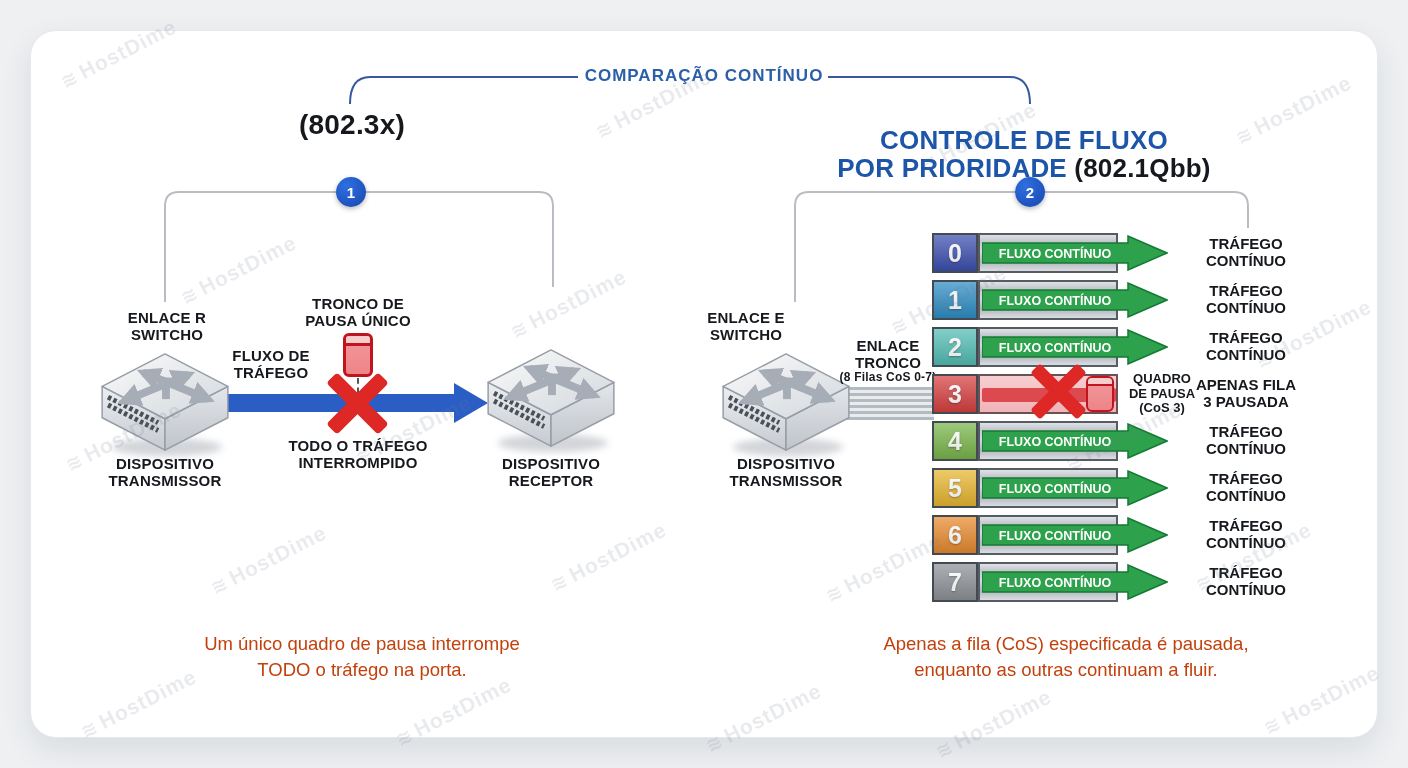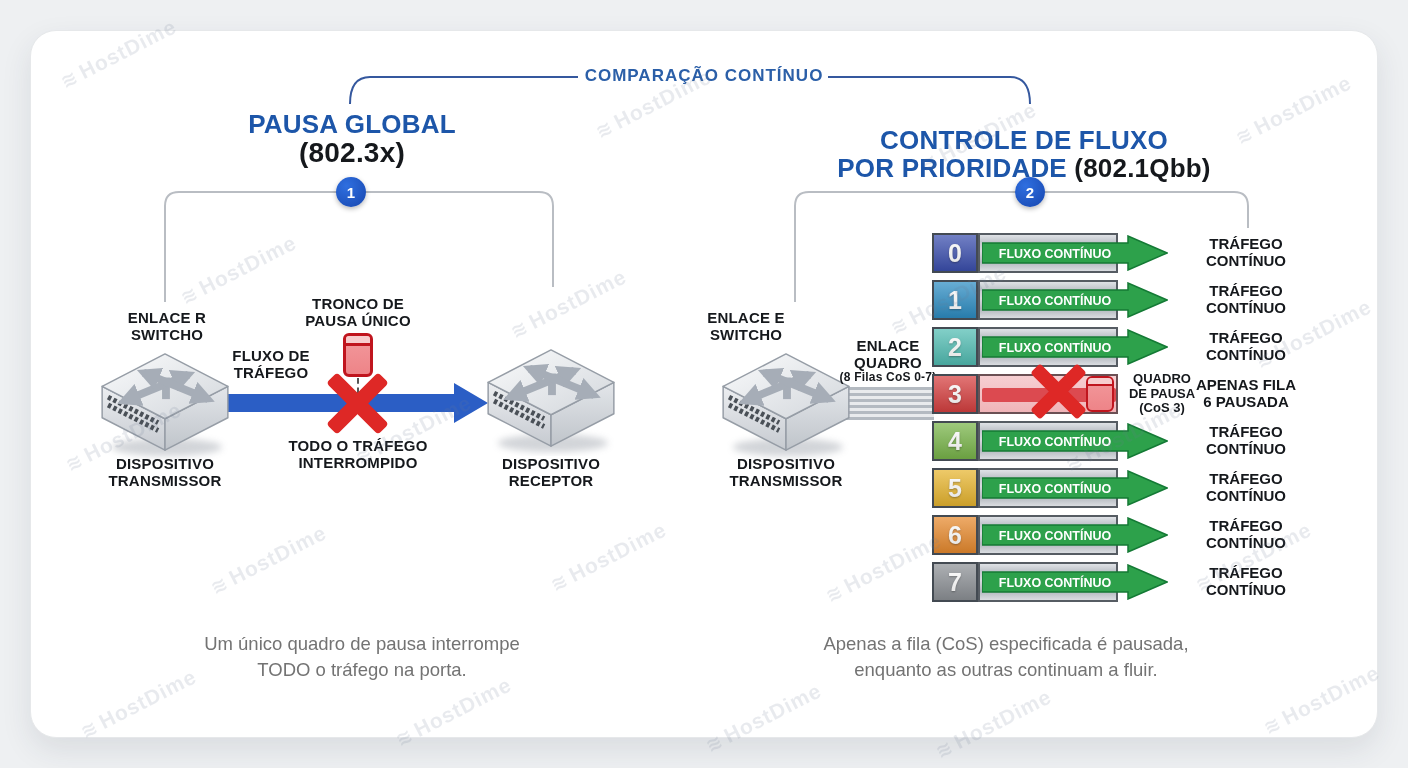--- a/index.html
+++ b/index.html
@@ -9,21 +9,21 @@
     background:#ffffff; border-radius:26px; border:1px solid #e6e8ea;
     box-shadow:0 12px 30px rgba(40,50,70,.10); }
   
   .lbl { position:absolute; font-weight:bold; color:#15181c; text-align:center;
     white-space:pre-line; line-height:1.13; font-size:15px; letter-spacing:.2px; z-index:4; }
   .title { position:absolute; left:544px; top:66px; width:320px; text-align:center;
     font-size:17px; font-weight:bold; letter-spacing:1px; color:#2b5fa8; z-index:4; }
   .heading { position:absolute; text-align:center; font-weight:bold; font-size:26px;
     line-height:1.08; letter-spacing:.2px; z-index:4; }
   .h-blue { color:#1d56a9; } .h-black { color:#15181c; }
-  .caption { position:absolute; font-size:18.5px; color:#737373; text-align:center;
+  .caption { position:absolute; font-size:18.5px; color:#c2410c; text-align:center;
     white-space:pre-line; line-height:1.38; z-index:4; }
   .badge { position:absolute; width:30px; height:30px; border-radius:50%;
     background:radial-gradient(circle at 35% 30%, #2f6fe0, #1746ae); color:#fff;
     font-weight:bold; font-size:15px; display:flex; align-items:center; justify-content:center;
     box-shadow:0 2px 5px rgba(0,0,0,.28); z-index:5; }
   
   .wm { position:absolute; transform:rotate(-27deg); color:#6d7a92; opacity:.15;
     font-size:21px; font-weight:bold; letter-spacing:1px; z-index:6; pointer-events:none;
     white-space:nowrap; }
   .wm .wm-logo { font-size:19px; margin-right:4px; }
@@ -132,21 +132,20 @@
 <svg class="overlay" width="1408" height="768">
   <path d="M350,104 Q350,77 370,77 L578,77" fill="none" stroke="#35589e" stroke-width="2"></path>
   <path d="M828,77 L1010,77 Q1030,77 1030,104" fill="none" stroke="#35589e" stroke-width="2"></path>
   <path d="M165,302 V206 Q165,192 179,192 H539 Q553,192 553,206 V287" fill="none" stroke="#b9bdc3" stroke-width="2"></path>
   <path d="M795,302 V206 Q795,192 809,192 H1234 Q1248,192 1248,206 V228" fill="none" stroke="#b9bdc3" stroke-width="2"></path>
 </svg>
 
 <div class="title">COMPARAÇÃO CONTÍNUO</div>
 
 <div class="heading" style="left:172px; top:110px; width:360px;">
-  <div class="h-blue">PAUSA GLOBAL</div>
   <div class="h-black" style="font-size:28px">(802.3x)</div>
 </div>
 
 <div class="heading" style="left:824px; top:126px; width:400px;">
   <div class="h-blue">CONTROLE DE FLUXO</div>
   <div><span class="h-blue">POR PRIORIDADE</span><span class="h-black"> (802.1Qbb)</span></div>
 </div>
 
 <div class="badge" style="left:336px; top:177px;">1</div>
 <div class="badge" style="left:1015px; top:177px;">2</div>
@@ -185,21 +184,21 @@
 
 <div class="caption" style="left:132px; top:631px; width:460px;">Um único quadro de pausa interrompe
 TODO o tráfego na porta.</div>
 
 <svg class="switch-svg" style="left:717px; top:350px;" width="138" height="110">
     <use href="#sym-switch"></use>
   </svg>
 <div class="lbl" style="left:676px; top:310px; width:140px;">ENLACE E
 SWITCHO</div>
 <div class="lbl" style="left:838px; top:338px; width:100px;">ENLACE
-QUADRO</div>
+TRONCO</div>
 <div class="lbl" style="left:823px; top:371px; width:130px; font-size:12px;">(8 Filas CoS 0-7)</div>
 <div class="lbl" style="left:706px; top:456px; width:160px;">DISPOSITIVO
 TRANSMISSOR</div>
 <div class="trunk"></div>
 
 <div id="queues">
 
   <div class="qrow">
     <div class="qbar"></div>
     <svg class="qarrow" width="186" height="36">
@@ -241,21 +240,21 @@
     <svg class="xmark" style="left:98px; top:-11px;" width="57" height="57">
         <use href="#sym-x"></use>
       </svg>
     <div class="pause-frame" style="left:154px; top:2px; width:28px; height:36px; border-width:2.5px;">
         <div class="pf-top" style="height:8px; border-bottom-width:2.5px;"></div>
       </div>
     <div class="plabel">QUADRO
 DE PAUSA
 (CoS 3)</div>
     <div class="qlabel">APENAS FILA
-6 PAUSADA</div>
+3 PAUSADA</div>
   </div>
 
   <div class="qrow">
     <div class="qbar"></div>
     <svg class="qarrow" width="186" height="36">
       <polygon points="0,8 146,8 146,1 185,18 146,35 146,28 0,28" fill="#2da14b" stroke="#147a35" stroke-width="1.5"></polygon>
       <text x="73" y="23" text-anchor="middle" font-size="12.5" font-weight="bold" fill="#fff">FLUXO CONTÍNUO</text>
     </svg>
     <div class="qnum" style="background-color: rgb(121, 181, 74);">4</div>
     <div class="qlabel">TRÁFEGO
@@ -289,14 +288,14 @@
     <svg class="qarrow" width="186" height="36">
       <polygon points="0,8 146,8 146,1 185,18 146,35 146,28 0,28" fill="#2da14b" stroke="#147a35" stroke-width="1.5"></polygon>
       <text x="73" y="23" text-anchor="middle" font-size="12.5" font-weight="bold" fill="#fff">FLUXO CONTÍNUO</text>
     </svg>
     <div class="qnum" style="background-color: rgb(141, 145, 150);">7</div>
     <div class="qlabel">TRÁFEGO
 CONTÍNUO</div>
   </div>
 </div>
 
-<div class="caption" style="left:776px; top:631px; width:460px;text-align:center;">Apenas a fila (CoS) especificada é pausada,
+<div class="caption" style="left:836px; top:631px; width:460px;text-align:center;">Apenas a fila (CoS) especificada é pausada,
 enquanto as outras continuam a fluir.</div>
 
 </body></html>

